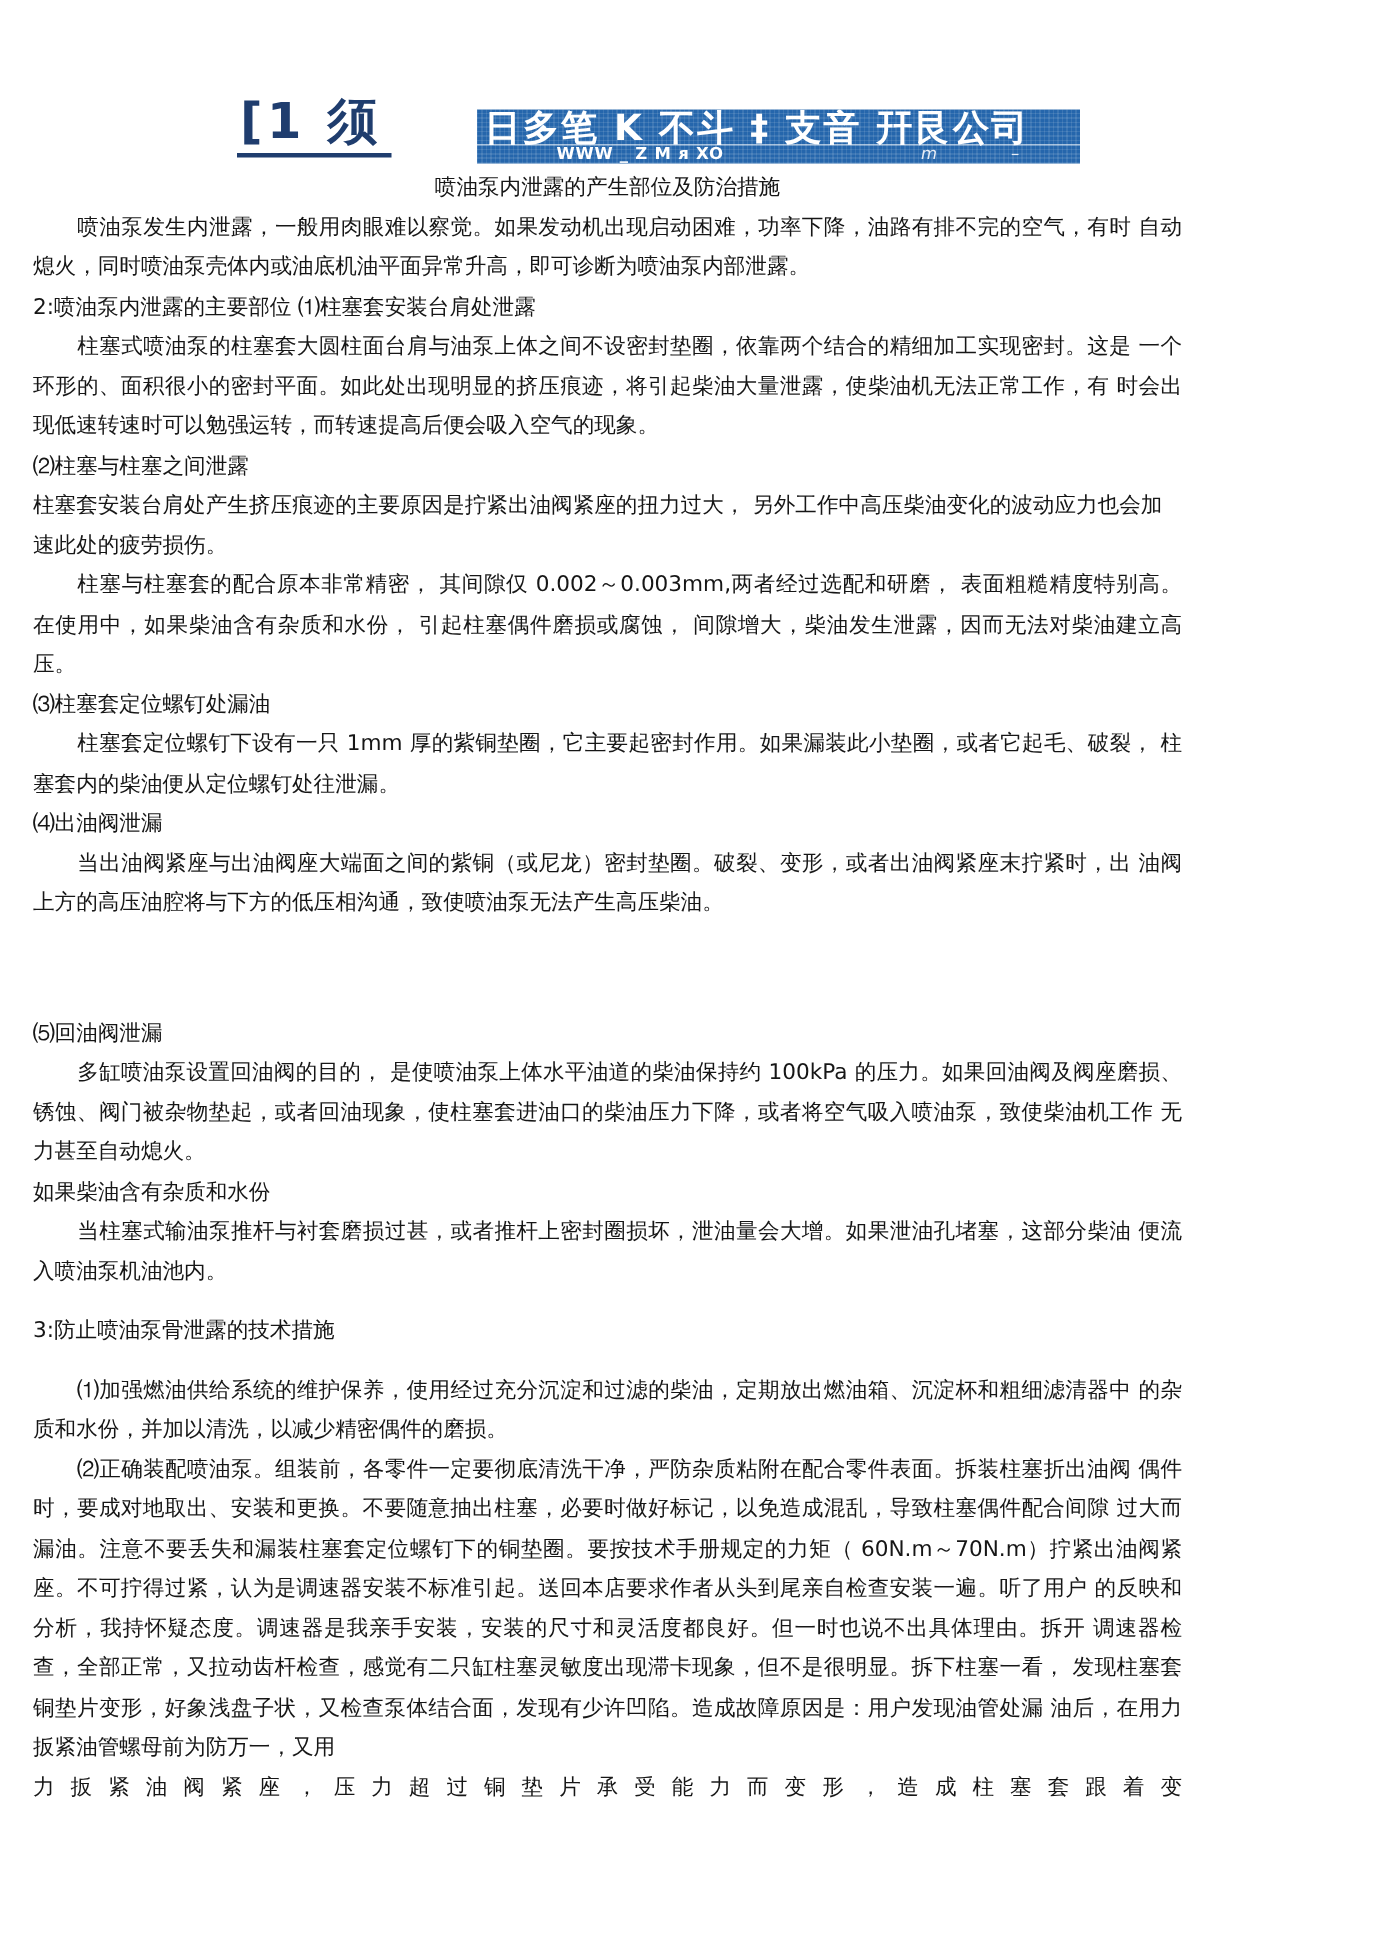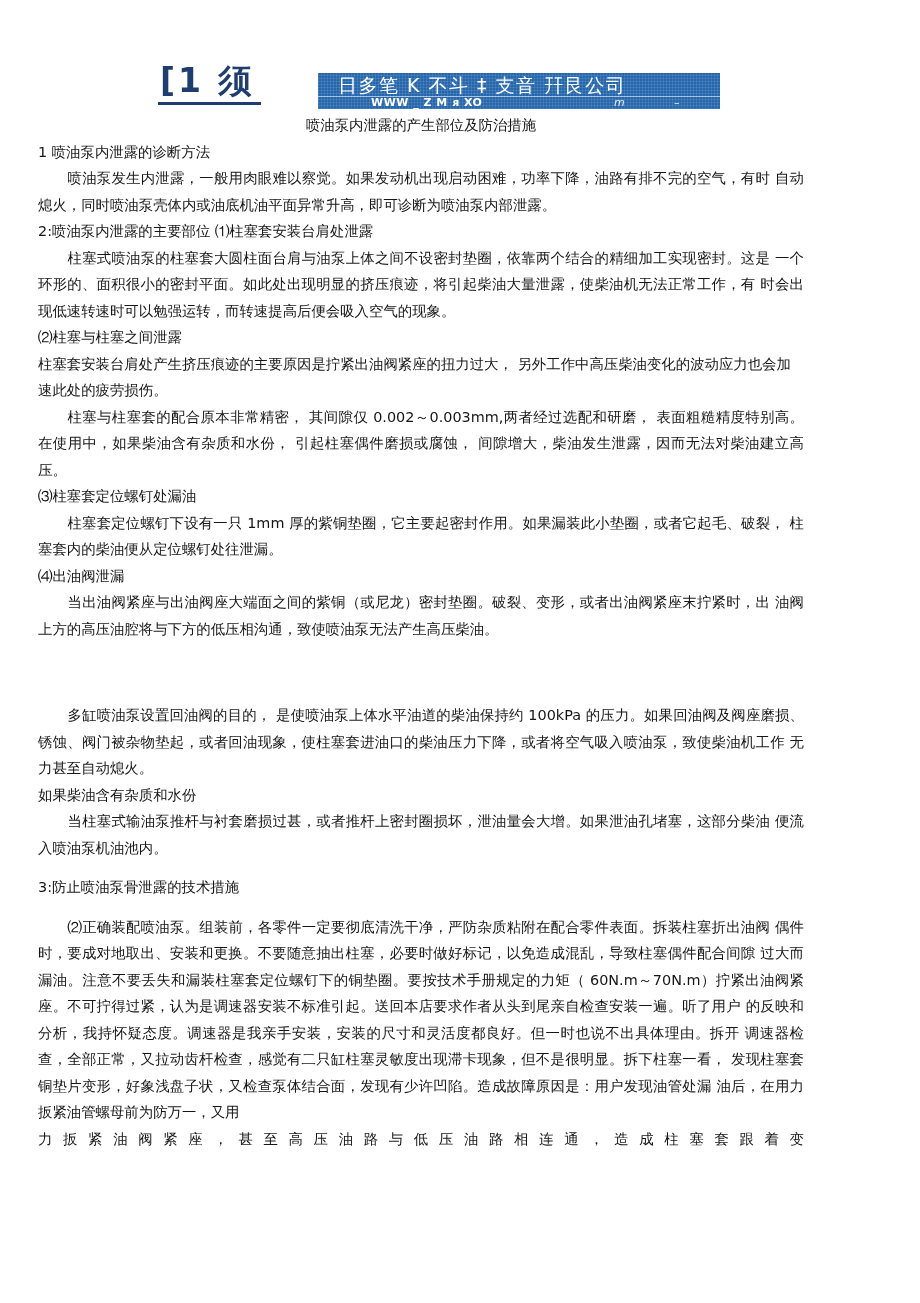--- a/index.html
+++ b/index.html
@@ -45,27 +45,28 @@
     width: 402px;
     height: 36px;
     background: #2566ac;
     background-image:
       repeating-linear-gradient(0deg, rgba(255,255,255,0.10) 0 1px, rgba(255,255,255,0) 1px 3px),
       repeating-linear-gradient(90deg, rgba(255,255,255,0.10) 0 1px, rgba(255,255,255,0) 1px 3px);
     overflow: hidden;
   }
   .banner-line1 {
     position: absolute;
-    left: 20px;
+    left: 5px;
     top: 1px;
-    font-size: 19px;
+    font-size: 24px;
     line-height: 22px;
     color: #ffffff;
     letter-spacing: 1.5px;
     white-space: nowrap;
+    font-weight: bold;
   }
   .banner-rule {
     position: absolute;
     left: 0;
     top: 23px;
     width: 402px;
     height: 1px;
     background: rgba(255,255,255,0.55);
   }
   .banner-line2 {
@@ -96,21 +97,21 @@
     left: 303px;
     top: 0;
     font-weight: normal;
     color: #e8eef7;
     font-size: 11px;
   }
 
   
   .doc {
     position: absolute;
-    left: 16px;
+    left: 0;
     top: 112px;
     width: 808px;
   }
   .doc-inner {
     margin: 0 20px 0 22px;
   }
   p {
     margin: 0;
     font-size: 14.4px;
     line-height: 26.5px;
@@ -155,41 +156,42 @@
     </div>
   </div>
 
 </div>
 
 <div class="doc">
   <div class="doc-inner">
 
     <p class="center">喷油泵内泄露的产生部位及防治措施</p>
 
-    <p class="head">1 喷油泵内泄露的诊断方法</p>
     <p class="indent">喷油泵发生内泄露，一般用肉眼难以察觉。如果发动机出现启动困难，功率下降，油路有排不完的空气，有时 自动熄火，同时喷油泵壳体内或油底机油平面异常升高，即可诊断为喷油泵内部泄露。</p>
     <p class="head">2:喷油泵内泄露的主要部位 ⑴柱塞套安装台肩处泄露</p>
     <p class="indent">柱塞式喷油泵的柱塞套大圆柱面台肩与油泵上体之间不设密封垫圈，依靠两个结合的精细加工实现密封。这是 一个环形的、面积很小的密封平面。如此处出现明显的挤压痕迹，将引起柴油大量泄露，使柴油机无法正常工作，有 时会出现低速转速时可以勉强运转，而转速提高后便会吸入空气的现象。</p>
     <p class="head">⑵柱塞与柱塞之间泄露</p>
     <p class="head">柱塞套安装台肩处产生挤压痕迹的主要原因是拧紧出油阀紧座的扭力过大，            另外工作中高压柴油变化的波动应力也会加速此处的疲劳损伤。</p>
     <p class="indent">柱塞与柱塞套的配合原本非常精密，    其间隙仅 0.002～0.003mm,两者经过选配和研磨， 表面粗糙精度特别高。 在使用中，如果柴油含有杂质和水份，    引起柱塞偶件磨损或腐蚀，    间隙增大，柴油发生泄露，因而无法对柴油建立高压。</p>
     <p class="head">⑶柱塞套定位螺钉处漏油</p>
     <p class="indent">柱塞套定位螺钉下设有一只 1mm 厚的紫铜垫圈，它主要起密封作用。如果漏装此小垫圈，或者它起毛、破裂， 柱塞套内的柴油便从定位螺钉处往泄漏。</p>
     <p class="head">⑷出油阀泄漏</p>
     <p class="indent">当出油阀紧座与出油阀座大端面之间的紫铜（或尼龙）密封垫圈。破裂、变形，或者出油阀紧座末拧紧时，出 油阀上方的高压油腔将与下方的低压相沟通，致使喷油泵无法产生高压柴油。</p>
 
     <div class="gap-lg"></div>
 
+    <p class="head">⑸回油阀泄漏</p>
     <p class="indent">多缸喷油泵设置回油阀的目的， 是使喷油泵上体水平油道的柴油保持约          100kPa 的压力。如果回油阀及阀座磨损、锈蚀、阀门被杂物垫起，或者回油现象，使柱塞套进油口的柴油压力下降，或者将空气吸入喷油泵，致使柴油机工作 无力甚至自动熄火。</p>
     <p class="head">如果柴油含有杂质和水份</p>
     <p class="indent">当柱塞式输油泵推杆与衬套磨损过甚，或者推杆上密封圈损坏，泄油量会大增。如果泄油孔堵塞，这部分柴油 便流入喷油泵机油池内。</p>
 
     <div class="gap-sm"></div>
 
     <p class="head">3:防止喷油泵骨泄露的技术措施</p>
 
     <div class="gap-sm"></div>
 
+    <p class="indent">⑴加强燃油供给系统的维护保养，使用经过充分沉淀和过滤的柴油，定期放出燃油箱、沉淀杯和粗细滤清器中 的杂质和水份，并加以清洗，以减少精密偶件的磨损。</p>
     <p class="indent">⑵正确装配喷油泵。组装前，各零件一定要彻底清洗干净，严防杂质粘附在配合零件表面。拆装柱塞折出油阀 偶件时，要成对地取出、安装和更换。不要随意抽出柱塞，必要时做好标记，以免造成混乱，导致柱塞偶件配合间隙 过大而漏油。注意不要丢失和漏装柱塞套定位螺钉下的铜垫圈。要按技术手册规定的力矩（                              60N.m～70N.m）拧紧出油阀紧座。不可拧得过紧，认为是调速器安装不标准引起。送回本店要求作者从头到尾亲自检查安装一遍。听了用户 的反映和分析，我持怀疑态度。调速器是我亲手安装，安装的尺寸和灵活度都良好。但一时也说不出具体理由。拆开 调速器检查，全部正常，又拉动齿杆检查，感觉有二只缸柱塞灵敏度出现滞卡现象，但不是很明显。拆下柱塞一看， 发现柱塞套铜垫片变形，好象浅盘子状，又检查泵体结合面，发现有少许凹陷。造成故障原因是：用户发现油管处漏 油后，在用力扳紧油管螺母前为防万一，又用</p>
-    <p class="last-line">力扳紧油阀紧座，甚至高压油路与低压油路相连通，造成柱塞套跟着变</p>
+    <p class="last-line">力扳紧油阀紧座，压力超过铜垫片承受能力而变形，造成柱塞套跟着变</p>
 
   </div>
 </div>
 
 </body></html>

